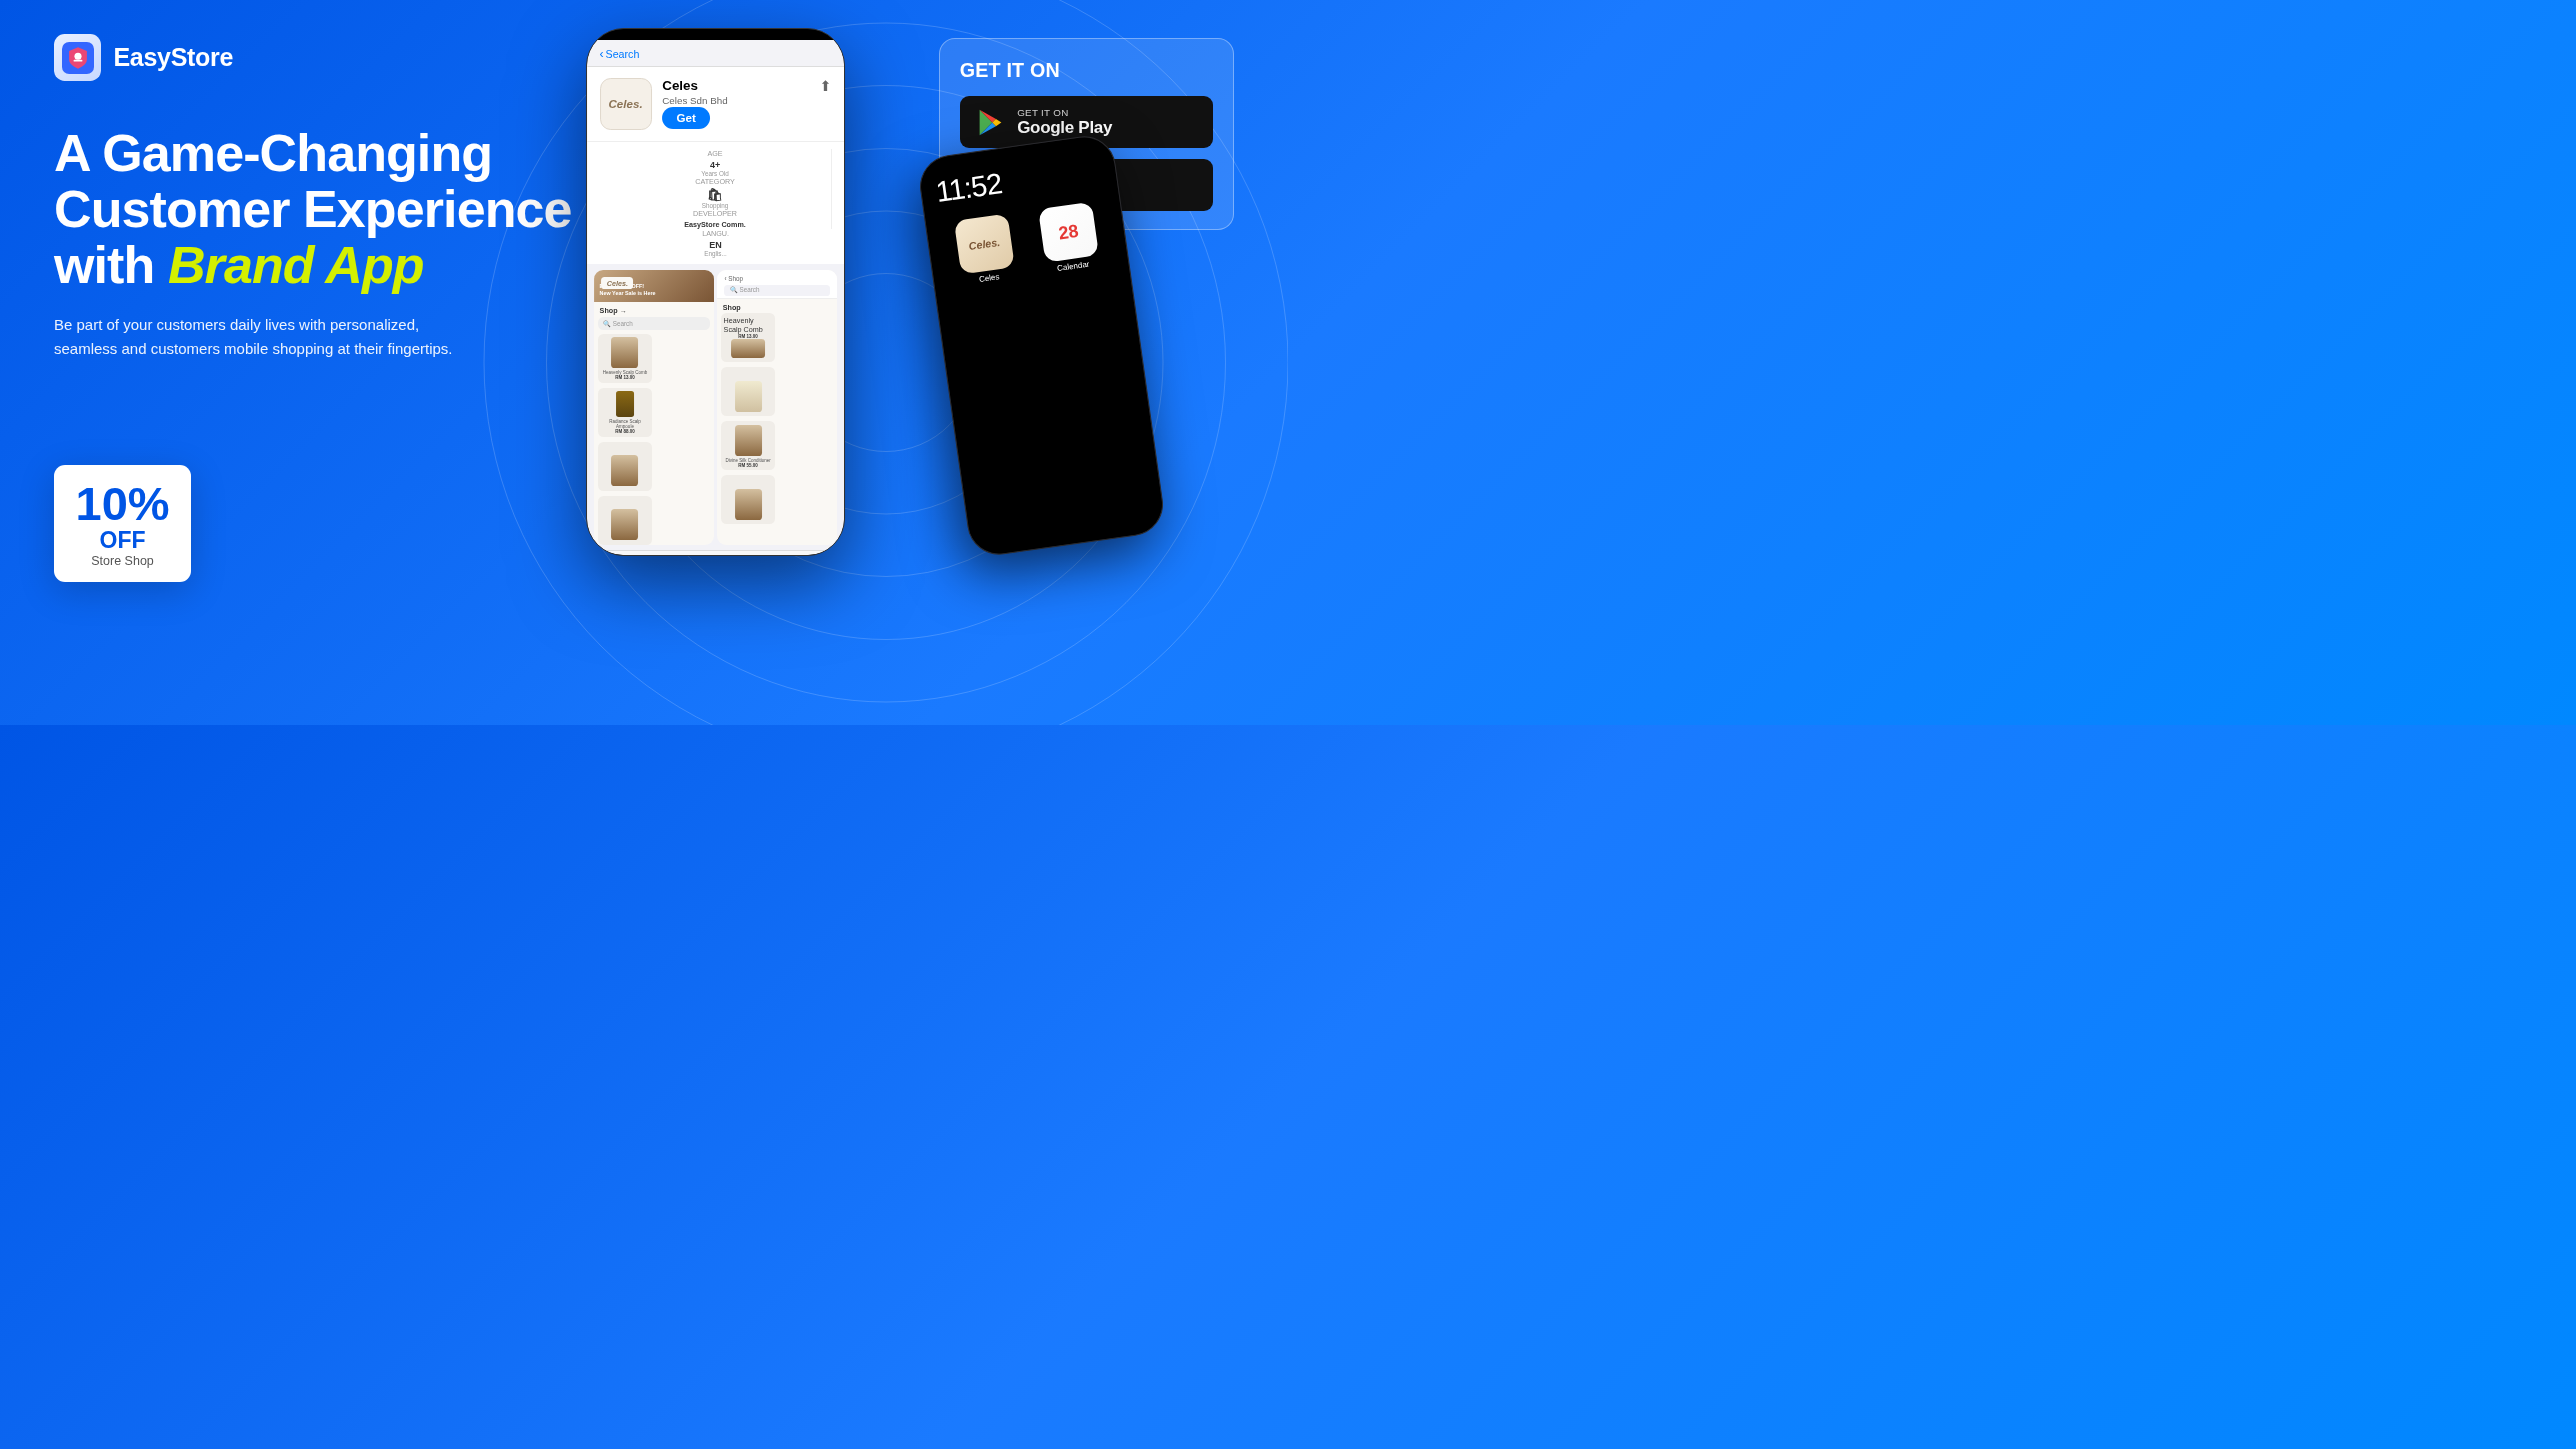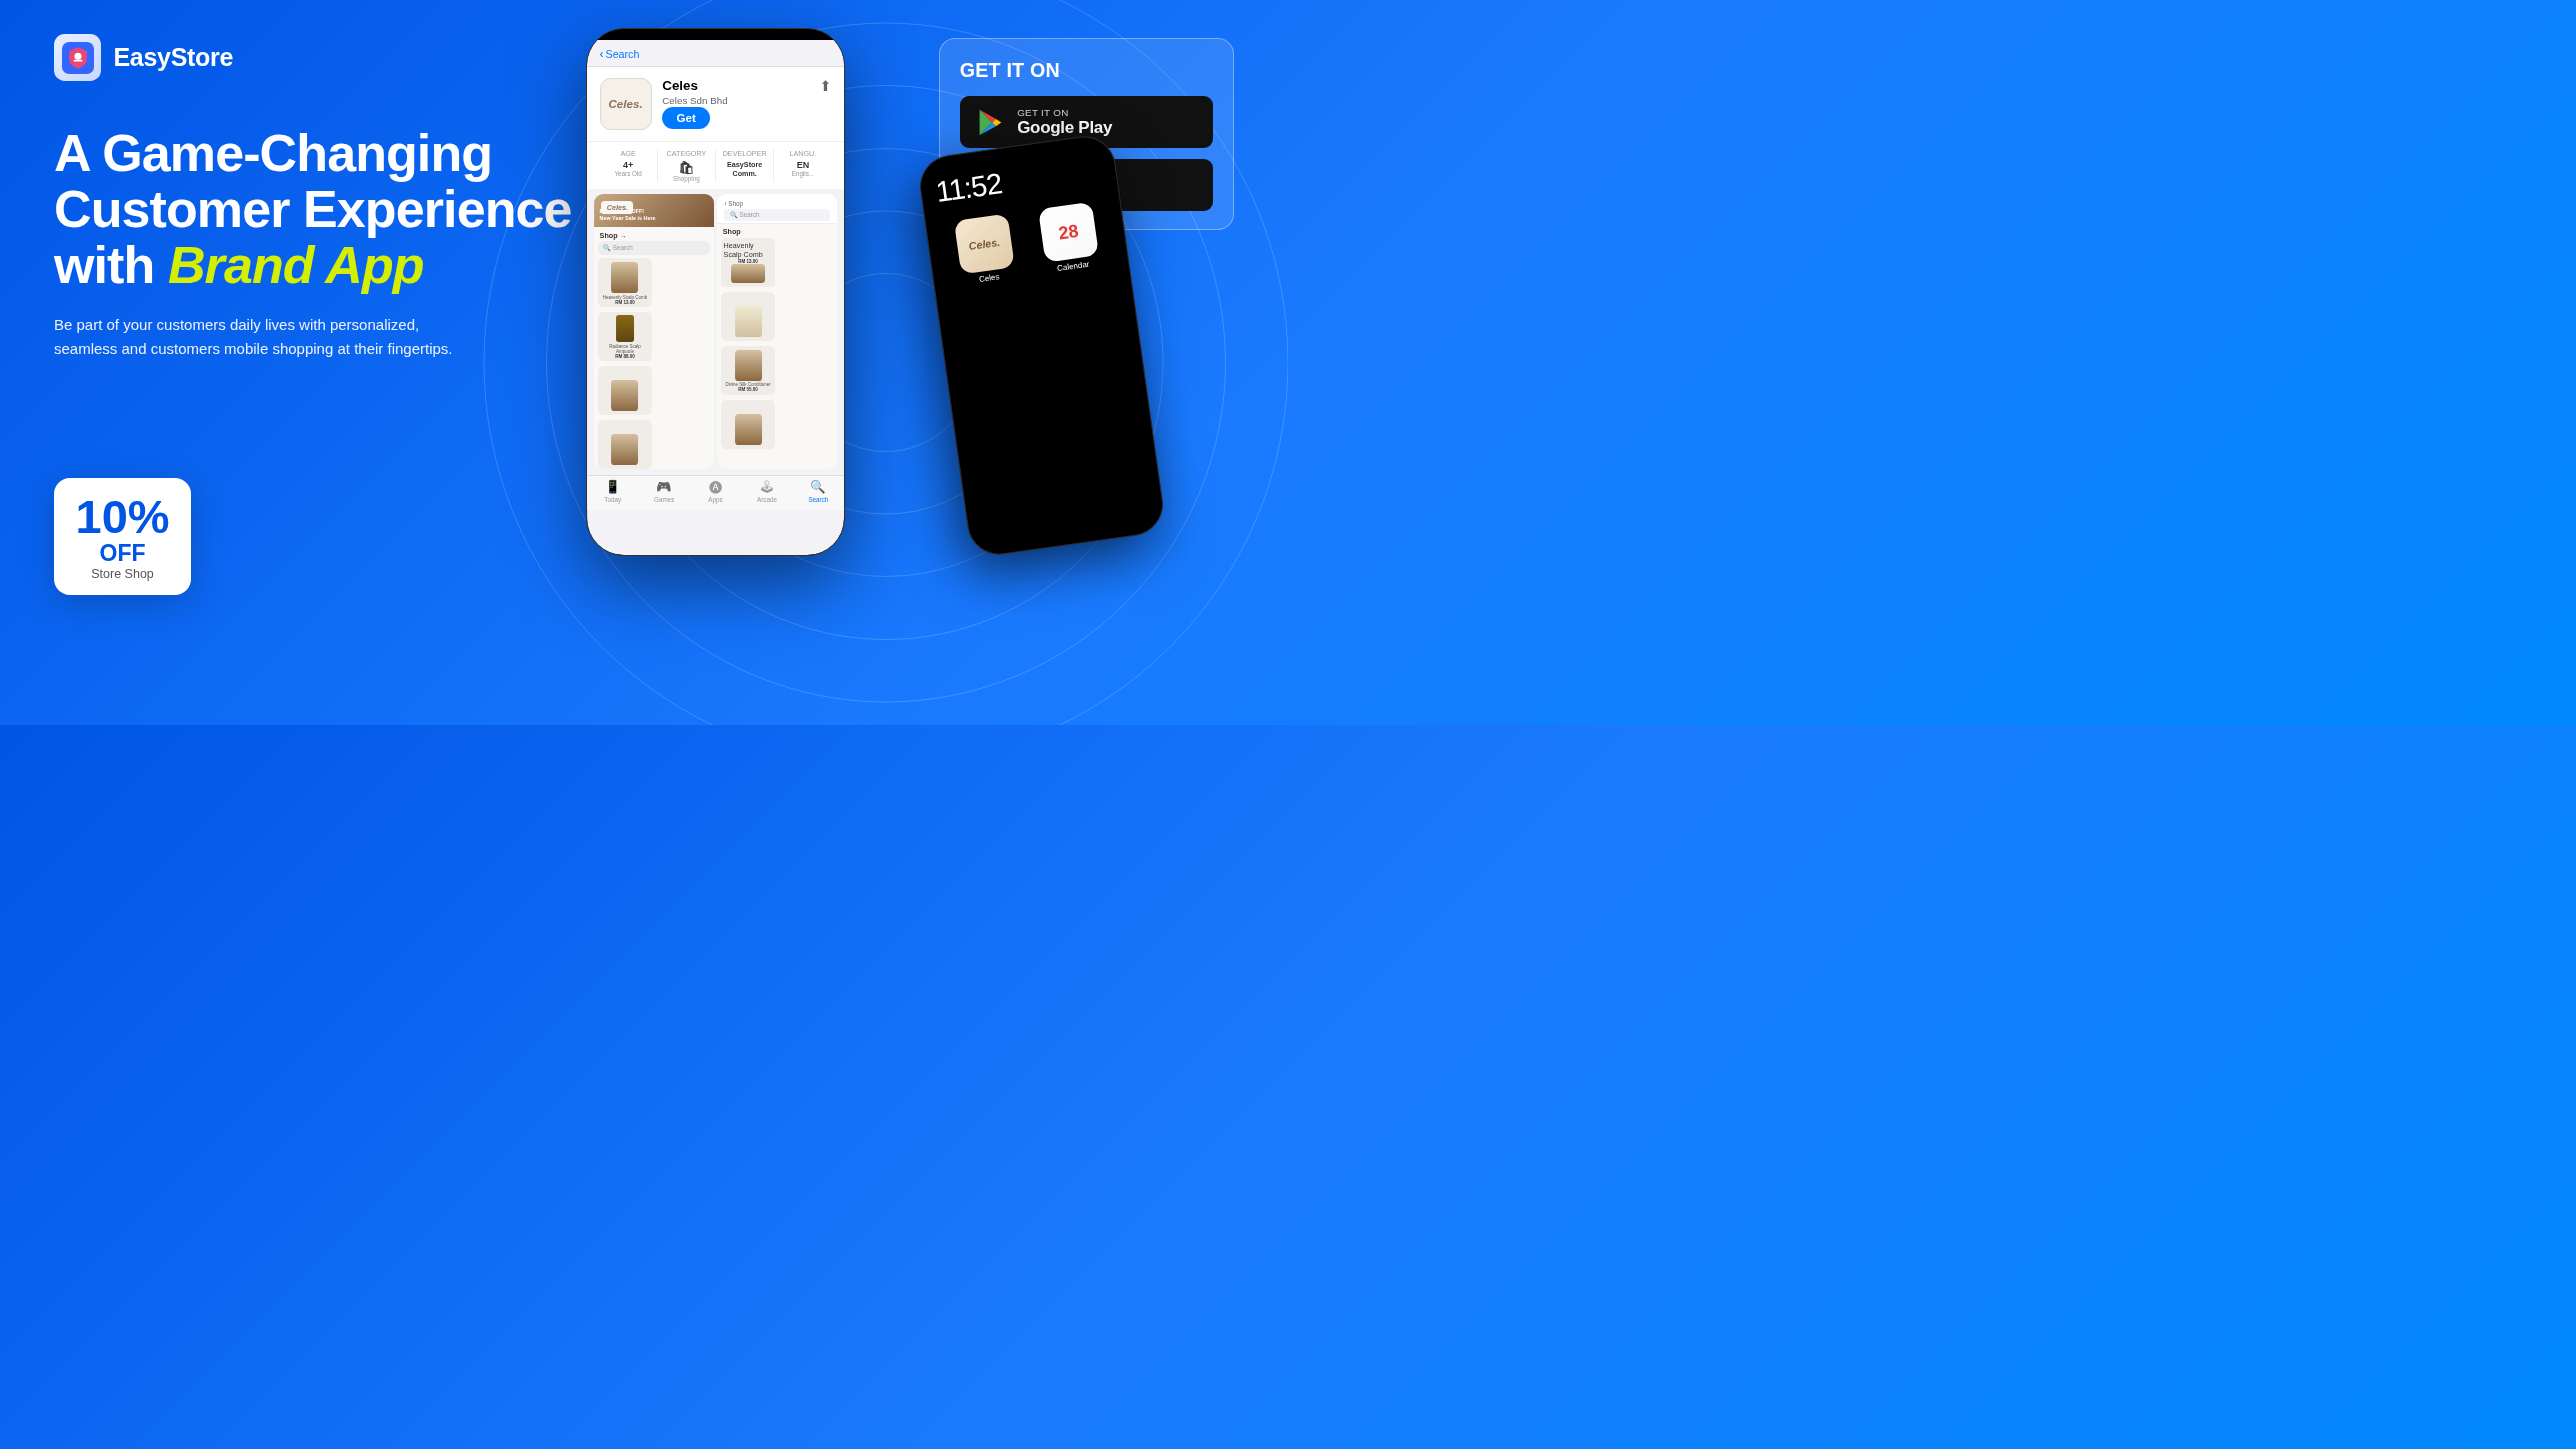--- a/index.html
+++ b/index.html
@@ -253,20 +253,21 @@
       cursor: pointer;
     }
 
     .app-meta {
       background: #fff;
       padding: 7.2px 12.5px;
       display: flex;
       gap: 0;
       border-top: 0.9px solid #eee;
       font-size: 8px;
+      flex-direction: column;
     }
 
     .meta-item {
       flex: 1;
       text-align: center;
       border-right: 0.9px solid #eee;
     }
     .meta-item:last-child { border-right: none; }
     .meta-label { color: #999; font-size: 7.2px; text-transform: uppercase; }
     .meta-value { color: #333; font-size: 9px; font-weight: 600; margin-top: 1.8px; }
@@ -440,24 +441,24 @@
 
     .app-wrapper {
       display: flex;
       flex-direction: column;
       align-items: center;
     }
 
     
     .offer-badge {
       position: absolute;
-      bottom: 130px;
+      bottom: 143px;
       left: 54px;
       background: white;
-      border-radius: 16px;
+      border-radius: 11px;
       padding: 14.3px 21.5px;
       text-align: center;
       box-shadow: 0 9px 36px rgba(0,0,0,0.2);
     }
 
     .offer-pct {
       font-size: 47px;
       font-weight: 900;
       color: #0055e5;
       line-height: 1;

